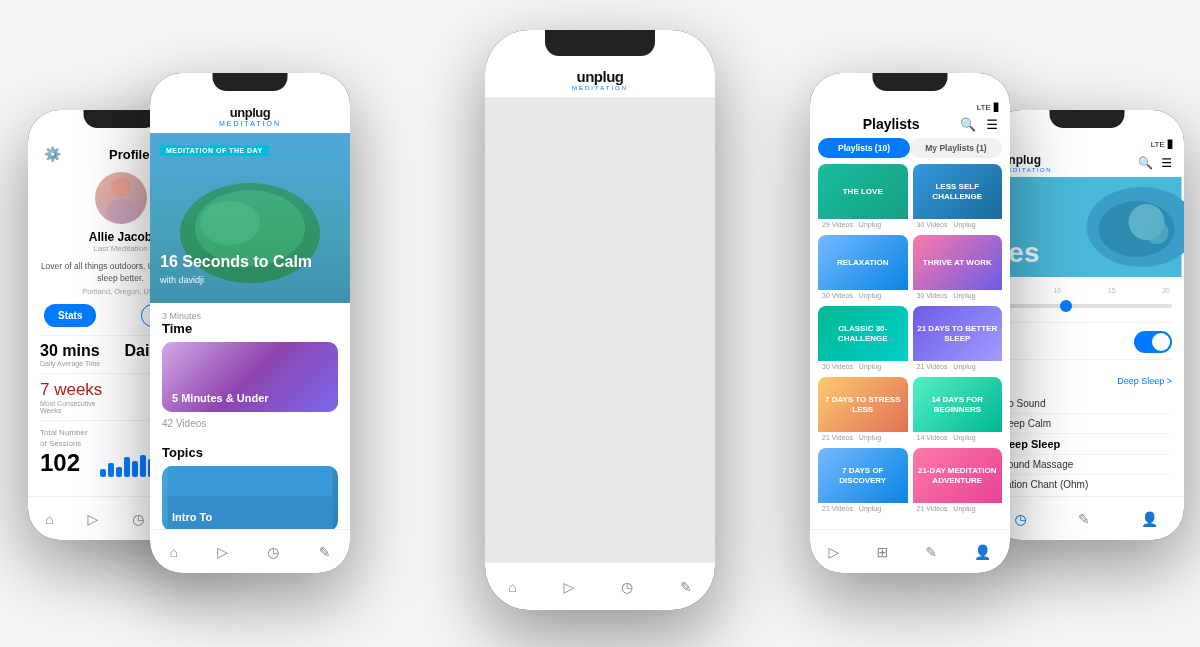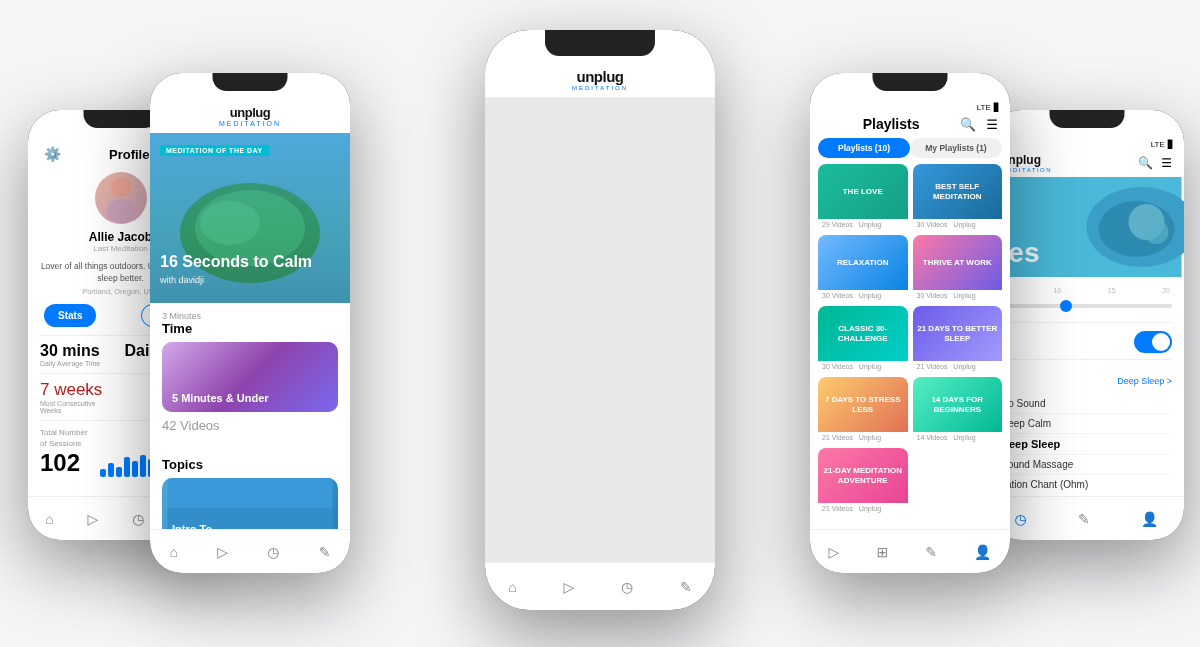--- a/index.html
+++ b/index.html
@@ -436,21 +436,21 @@
         </div>
 
         <div style="padding:8px 12px 2px;">
           <div style="font-size:9px;color:#999;">3 Minutes</div>
           <div style="font-size:13px;font-weight:700;color:#000;margin-bottom:6px;">Time</div>
 
           <div class="time-card">
             <div class="time-card-bg"></div>
             <div class="time-card-label">5 Minutes &amp; Under</div>
           </div>
-          <div style="font-size:13px;color:#999;margin-bottom:22px;">42 Videos</div>
+          <div style="font-size:10px;color:#999;margin-bottom:14px;">42 Videos</div>
         </div>
 
         <div style="padding:0 12px 8px;">
           <div style="font-size:13px;font-weight:700;color:#000;margin-bottom:6px;">Topics</div>
           <div class="topic-card">
             <svg style="position:absolute;inset:0;width:100%;height:100%;" viewBox="0 0 165 65">
               <rect width="165" height="65" fill="#3a9ad9"></rect>
               <rect y="30" width="165" height="35" fill="#2980b9" opacity="0.5"></rect>
             </svg>
             <div class="topic-card-label">Intro To</div>
@@ -530,21 +530,21 @@
 
           <div style="border-radius:8px;overflow:hidden;">
             <div style="height:55px;background:linear-gradient(135deg,#1abc9c,#16a085);position:relative;display:flex;align-items:center;justify-content:center;">
               <span style="color:#fff;font-size:8px;font-weight:700;text-align:center;padding:4px;line-height:1.2;">THE LOVE</span>
             </div>
             <div style="padding:2px 4px;background:#fff;font-size:7px;color:#999;">29 Videos &nbsp; Unplug</div>
           </div>
 
           <div style="border-radius:8px;overflow:hidden;">
             <div style="height:55px;background:linear-gradient(135deg,#3498db,#1a6b9a);position:relative;display:flex;align-items:center;justify-content:center;">
-              <span style="color:#fff;font-size:8px;font-weight:700;text-align:center;padding:4px;line-height:1.2;">BEST SELF MEDITATION</span>
+              <span style="color:#fff;font-size:8px;font-weight:700;text-align:center;padding:4px;line-height:1.2;">LESS SELF CHALLENGE</span>
             </div>
             <div style="padding:2px 4px;background:#fff;font-size:7px;color:#999;">30 Videos &nbsp; Unplug</div>
           </div>
 
           <div style="border-radius:8px;overflow:hidden;">
             <div style="height:55px;background:linear-gradient(135deg,#74b9ff,#0984e3);position:relative;display:flex;align-items:center;justify-content:center;">
               <span style="color:#fff;font-size:8px;font-weight:700;padding:4px;line-height:1.2;">RELAXATION</span>
             </div>
             <div style="padding:2px 4px;background:#fff;font-size:7px;color:#999;">30 Videos &nbsp; Unplug</div>
           </div>
@@ -577,20 +577,26 @@
             <div style="padding:2px 4px;background:#fff;font-size:7px;color:#999;">21 Videos &nbsp; Unplug</div>
           </div>
 
           <div style="border-radius:8px;overflow:hidden;">
             <div style="height:55px;background:linear-gradient(135deg,#55efc4,#00b894);position:relative;display:flex;align-items:center;justify-content:center;">
               <span style="color:#fff;font-size:8px;font-weight:700;text-align:center;padding:4px;line-height:1.2;">14 DAYS FOR BEGINNERS</span>
             </div>
             <div style="padding:2px 4px;background:#fff;font-size:7px;color:#999;">14 Videos &nbsp; Unplug</div>
           </div>
 
+          <div style="border-radius:8px;overflow:hidden;">
+            <div style="height:55px;background:linear-gradient(135deg,#74b9ff,#0984e3);position:relative;display:flex;align-items:center;justify-content:center;">
+              <span style="color:#fff;font-size:8px;font-weight:700;text-align:center;padding:4px;line-height:1.2;">7 DAYS OF DISCOVERY</span>
+            </div>
+            <div style="padding:2px 4px;background:#fff;font-size:7px;color:#999;">21 Videos &nbsp; Unplug</div>
+          </div>
 
           <div style="border-radius:8px;overflow:hidden;">
             <div style="height:55px;background:linear-gradient(135deg,#fd79a8,#e84393);position:relative;display:flex;align-items:center;justify-content:center;">
               <span style="color:#fff;font-size:8px;font-weight:700;text-align:center;padding:4px;line-height:1.2;">21-DAY MEDITATION ADVENTURE</span>
             </div>
             <div style="padding:2px 4px;background:#fff;font-size:7px;color:#999;">21 Videos &nbsp; Unplug</div>
           </div>
         </div>
       </div>
 

